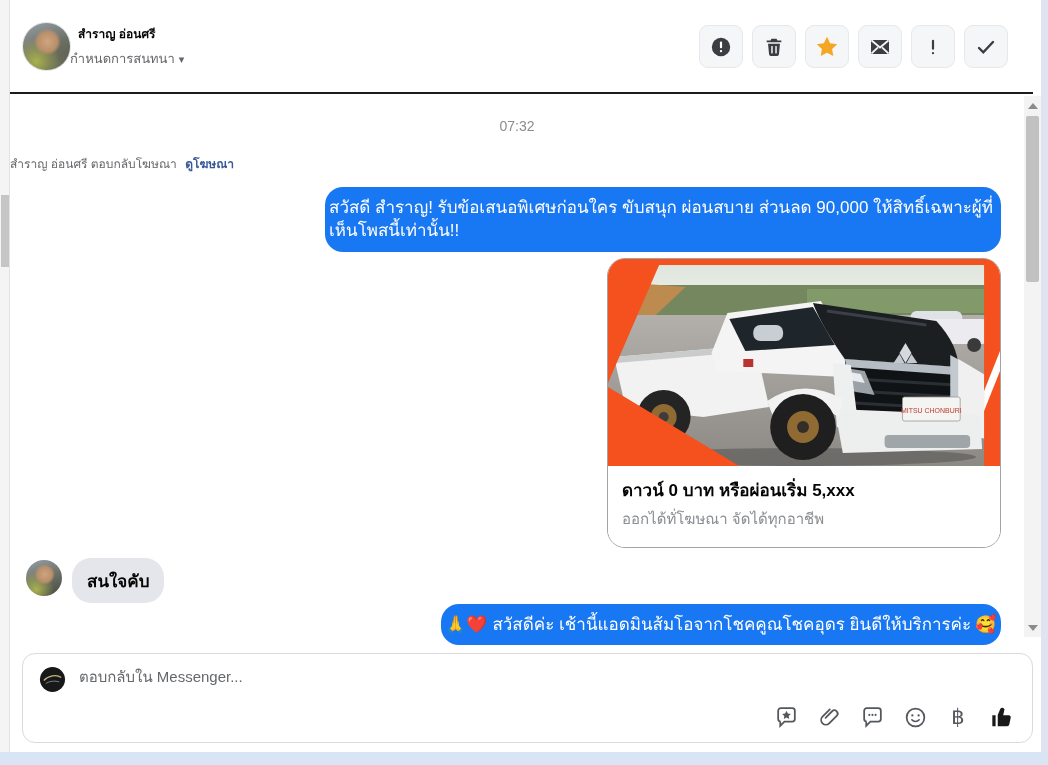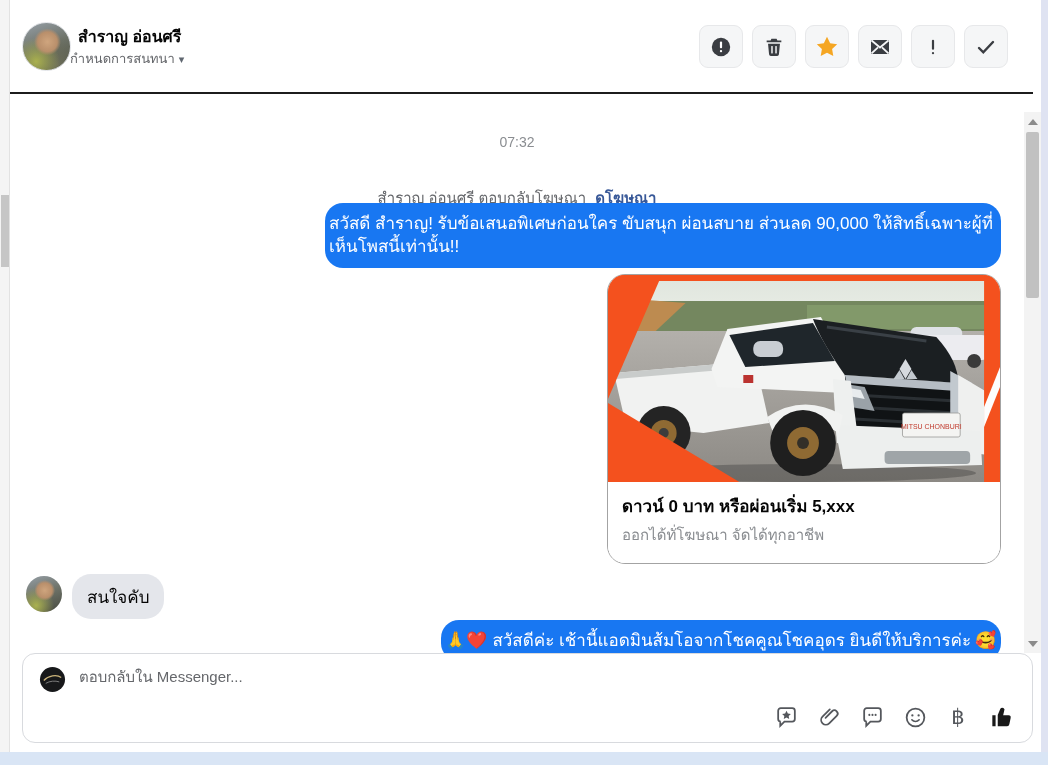--- a/index.html
+++ b/index.html
@@ -25,51 +25,51 @@
   .header-dark-divider { position:absolute; left:10px; top:92px; width:1023px; height:2px; background:#1c1c1c; }
   .hdr-avatar {
     position:absolute; left:12px; top:22px; width:49px; height:49px; border-radius:50%;
     background:
       radial-gradient(circle at 52% 40%, #cfa57e 0%, #b98f6b 26%, rgba(0,0,0,0) 36%),
       radial-gradient(circle at 28% 82%, #aab14f 0%, rgba(0,0,0,0) 46%),
       radial-gradient(circle at 72% 88%, #6d6f5a 0%, rgba(0,0,0,0) 52%),
       linear-gradient(160deg,#97a0a8 0%,#6d7268 48%,#45483e 100%);
     border:1px solid #e2e4e8;
   }
-  .hdr-name { position:absolute; left:68px; top:24px; font-size:16px; font-weight:bold; color:#050505; }
+  .hdr-name { position:absolute; left:68px; top:24px; font-size:12px; font-weight:bold; color:#050505; }
   .hdr-sub  { position:absolute; left:60px; top:48px; font-size:13px; color:#65676b; }
   .hdr-sub .caret { font-size:11px; color:#606770; margin-left:4px; }
   .hdr-actions { position:absolute; right:33px; top:25px; display:flex; gap:9px; }
   .hdr-btn {
     width:44px; height:43px; border-radius:9px; background:#f5f6f7; border:1px solid #e7e8ea;
     display:flex; align-items:center; justify-content:center; cursor:pointer;
   }
 
   
-  .chat-area { position:absolute; left:10px; top:94px; width:1031px; height:553px; background:#fff; overflow:hidden;margin-top:16px; }
+  .chat-area { position:absolute; left:10px; top:94px; width:1031px; height:553px; background:#fff; overflow:hidden; }
   .time-divider { position:absolute; top:24px; left:0; width:1014px; text-align:center; font-size:14px; color:#8a8d91; }
-  .context-line { position:absolute; top:76px; left:0; width:1014px; text-align:center; font-size:15px; color:#65676b; }
+  .context-line { position:absolute; top:60px; left:0; width:1014px; font-size:12px; color:#65676b; }
   .context-line a { color:var(--link-blue,#385898); font-weight:bold; text-decoration:none; margin-left:5px; cursor:pointer; }
 
   .bubble-out {
     position:absolute; right:40px; background:var(--bubble-outgoing,#1877f2); color:#fff;
     font-size:17px; line-height:1.38; padding:9px 4px; border-radius:18px; max-width:676px;
   }
   .bubble-out.first { top:93px; }
   .bubble-out.partial { top:510px; white-space:nowrap; }
 
   .ad-card { position:absolute; top:164px; right:40px; width:394px; border-radius:18px; overflow:hidden;
              border:1px solid #a3a3a3; background:#fff; cursor:pointer; }
   .ad-card .img-wrap { width:392px; height:207px; display:block; }
   .ad-card .img-wrap svg { display:block; width:100%; height:100%; }
   .ad-card .card-text { padding:10px 14px 16px 14px; background:#fff; }
   .card-title { font-size:17px; font-weight:bold; color:#050505; }
   .card-sub { font-size:15px; color:#8a8d91; margin-top:4px; }
 
-  .incoming-row { position:absolute; top:464px; left:16px; display:flex; align-items:flex-start; gap:10px; }
+  .incoming-row { position:absolute; top:464px; left:16px; display:flex; align-items:flex-start; gap:10px;font-weight:bold; }
   .msg-avatar {
     width:36px; height:36px; border-radius:50%; flex:0 0 auto; margin-top:2px;
     background:
       radial-gradient(circle at 52% 40%, #cfa57e 0%, #b98f6b 26%, rgba(0,0,0,0) 36%),
       radial-gradient(circle at 28% 82%, #aab14f 0%, rgba(0,0,0,0) 46%),
       linear-gradient(160deg,#97a0a8 0%,#6d7268 48%,#45483e 100%);
   }
   .bubble-in {
     background:var(--bubble-incoming,#e4e6eb); color:#050505; font-size:17px;
     padding:9px 15px; border-radius:19px;

